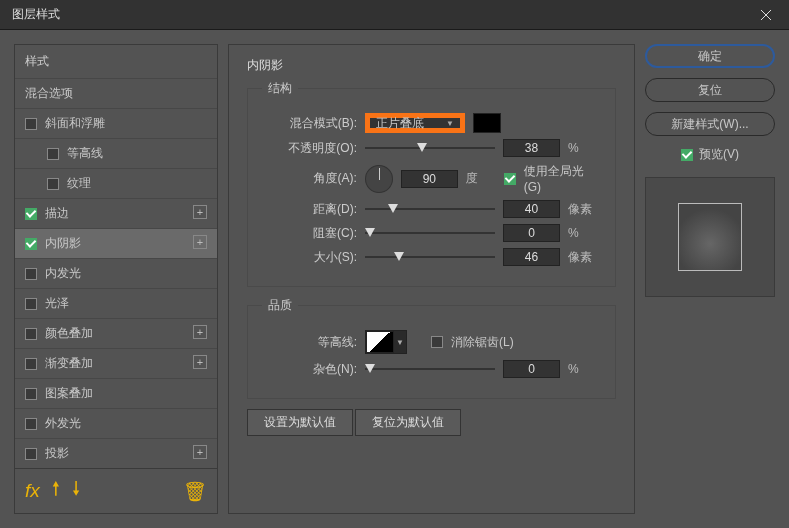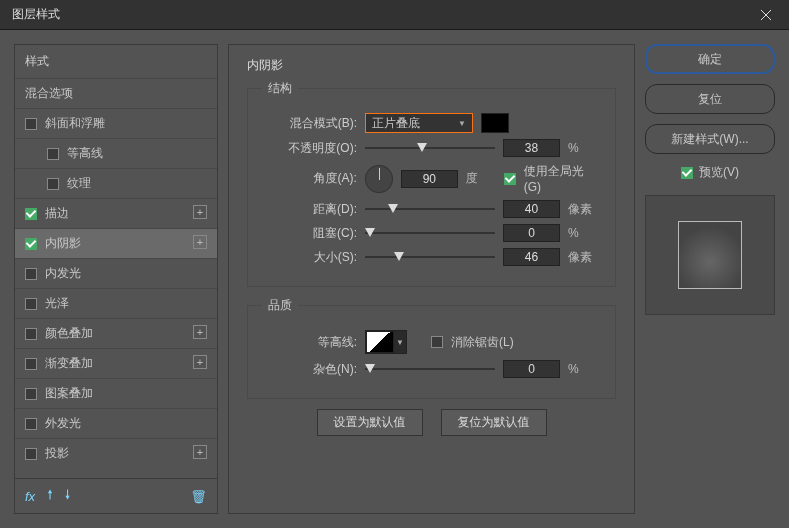--- a/index.html
+++ b/index.html
@@ -14,44 +14,44 @@
 .sb-item{display:flex;align-items:flex-start;justify-content:space-between;padding:6px 10px;cursor:pointer;border-top:1px solid #474747}
 .sb-item.selected{background:#6a6a6a;color:#fff}
 .sb-item .lbl{display:flex;align-items:center;gap:8px}
 .sb-item.child .lbl{padding-left:22px}
 .cb{width:12px;height:12px;border:1px solid #888;background:#3a3a3a;display:inline-flex;align-items:center;justify-content:center}
 .cb.checked{background:#4a6;border-color:#4a6}
 .cb.checked::after{content:"";width:4px;height:7px;border:solid #fff;border-width:0 2px 2px 0;transform:rotate(45deg);margin-top:-2px}
 .plus{width:14px;height:14px;border:1px solid #888;display:flex;align-items:center;justify-content:center;color:#bbb;font-size:11px}
 .sb-foot{margin-top:auto;border-top:1px solid #3a3a3a;padding:6px 10px;display:flex;align-items:center;gap:12px}
 .sb-foot .sp{flex:1}
-.ic{color:#7dd3fc;font-size:13px}
+.ic{color:#eab308;font-size:19px}
 .main{flex:1;border:1px solid #3a3a3a;padding:12px 18px}
 .main-title{color:#ddd;margin-bottom:6px}
 fieldset{border:1px solid #4a4a4a;padding:10px 14px 14px;margin-bottom:10px}
 legend{padding:0 6px;color:#ccc}
 .row{display:flex;align-items:center;margin:6px 0;gap:8px}
 .row .lab{width:95px;text-align:right;color:#ccc}
-.sel{background:#333;border:1px solid #f97316;height:20px;width:108px;display:flex;align-items:center;justify-content:space-between;padding:0 6px}
+.sel{background:#333;border:5px solid #f97316;height:20px;width:100px;display:flex;align-items:center;justify-content:space-between;padding:0 6px}
 .sel .ar{font-size:8px;color:#aaa}
 .sw{width:28px;height:20px;background:#000;border:1px solid #222}
 .slider{position:relative;width:130px;height:14px;display:flex;align-items:center}
 .slider .tr{height:2px;background:#333;width:100%}
 .slider .th{position:absolute;width:0;height:0;border-left:5px solid transparent;border-right:5px solid transparent;border-top:9px solid #ddd;top:2px}
 .num{width:57px;height:18px;background:#333;border:1px solid #222;text-align:center;line-height:16px;color:#ddd}
 .unit{color:#bbb;width:30px}
 .dial{width:28px;height:28px;border:1px solid #333;border-radius:50%;background:#444;position:relative}
 .dial::after{content:"";position:absolute;width:1px;height:12px;background:#ccc;left:50%;top:2px;transform-origin:bottom;transform:rotate(0deg)}
 .curve{width:28px;height:22px;background:linear-gradient(135deg,#fff 0 50%,#000 50% 100%);border:1px solid #222}
 .curve-wrap{display:flex;border:1px solid #222}
 .curve-wrap .dd{width:12px;background:#2a2a2a;display:flex;align-items:center;justify-content:center;font-size:8px;color:#aaa}
-.btn-row{display:flex;gap:18px;justify-content:center;margin-top:6px}
+.btn-row{display:flex;gap:2px;margin-top:6px}
 .btn{background:#5a5a5a;border:1px solid #333;padding:4px 16px;cursor:pointer;color:#ddd}
 .right{width:130px;display:flex;flex-direction:column;gap:10px;align-items:stretch}
-.rbtn{border:1px solid #2a2a2a;border-radius:12px;height:30px;display:flex;align-items:center;justify-content:center;cursor:pointer;background:#535353}
+.rbtn{border:1px solid #2a2a2a;border-radius:12px;height:24px;display:flex;align-items:center;justify-content:center;cursor:pointer;background:#535353}
 .rbtn.primary{border:2px solid #2d5a9c}
 .prev{border:1px solid #3a3a3a;height:120px;margin-top:4px;display:flex;align-items:center;justify-content:center;background:#4a4a4a}
 .prev-box{width:64px;height:68px;border:1px solid #bbb;background:radial-gradient(circle at 50% 60%,#666 0,#444 70%)}
 .chk-row{display:flex;align-items:center;gap:6px;justify-content:center}
 </style>
 </head>
 <body>
 
 <div class="titlebar">
   <span class="t">图层样式</span>

